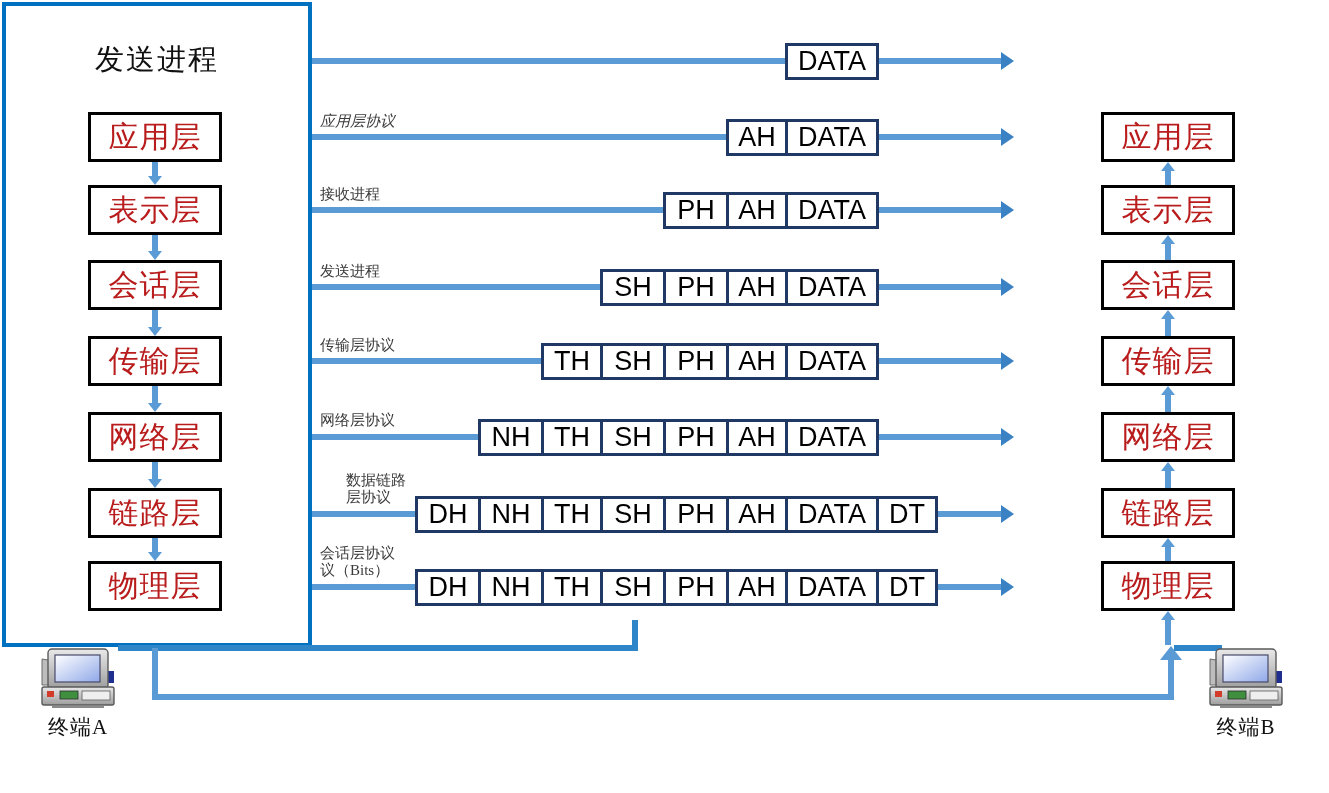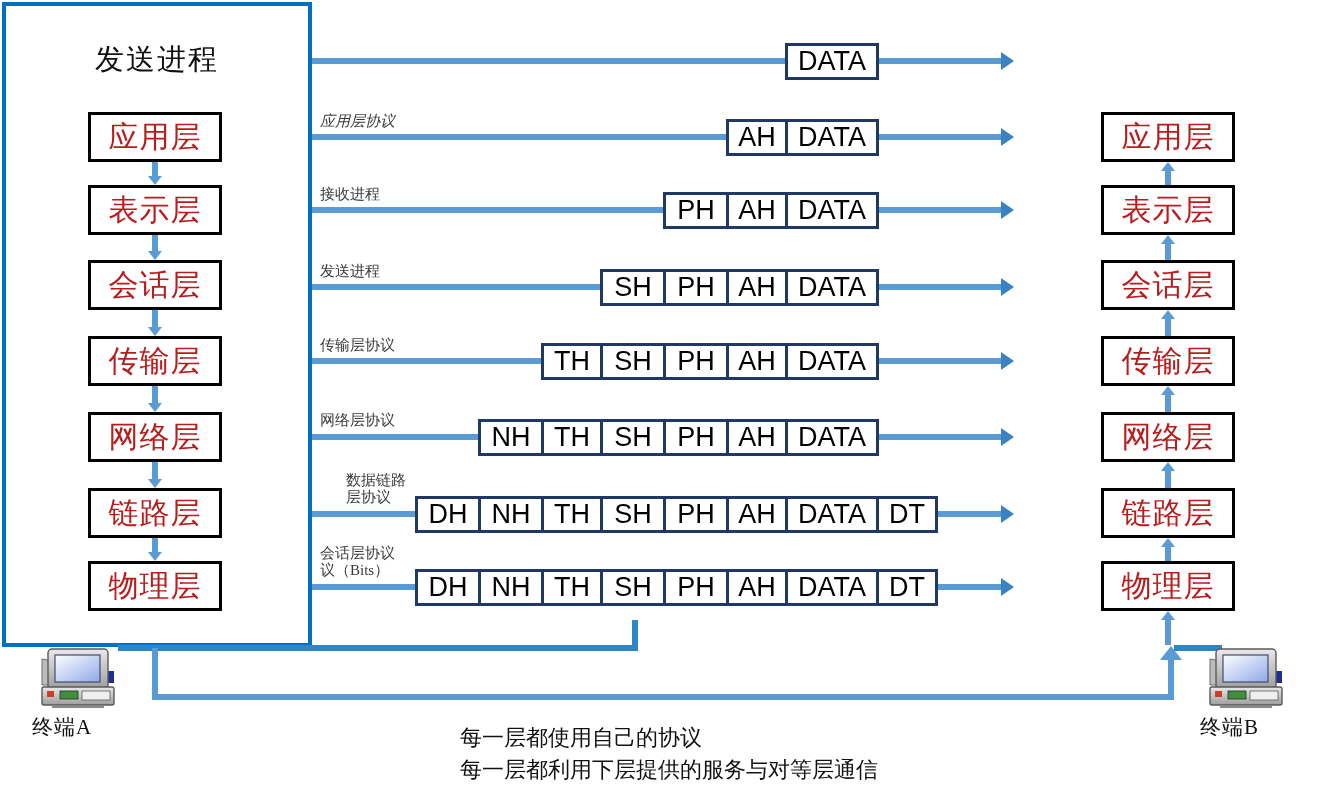--- a/index.html
+++ b/index.html
@@ -64,21 +64,21 @@
   .channel-label{
     position:absolute;font-size:22px;color:#111;letter-spacing:1px;white-space:nowrap;
   }
   .note{
     position:absolute;font-size:22px;color:#111;line-height:1.45;white-space:pre-line;
   }
 
   
   .terminal{position:absolute;width:92px;}
   .terminal .cap{
-    text-align:left;font-size:21px;color:#111;margin-top:2px;letter-spacing:1px;
+    text-align:center;font-size:21px;color:#111;margin-top:2px;letter-spacing:1px;
   }
   .pc{position:relative;width:92px;height:66px;}
 </style>
 </head>
 <body>
 
 <div class="stage">
 
   <div class="frame" id="frame-left">
     <div class="frame-title">发送进程</div>
@@ -243,22 +243,20 @@
   <div class="ch-seg" style="left:118px;top:645px;width:520px;height:6px;"></div>
   <div class="ch-seg" style="left:632px;top:620px;width:6px;height:31px;"></div>
 
   <div class="ch-seg light" style="left:152px;top:648px;width:6px;height:52px;"></div>
   <div class="ch-seg light" style="left:152px;top:694px;width:1022px;height:6px;"></div>
   <div class="ch-seg light" style="left:1168px;top:660px;width:6px;height:40px;"></div>
   <div class="ch-head" style="left:1160px;top:646px;"></div>
   <div class="ch-seg" style="left:1174px;top:645px;width:48px;height:6px;"></div>
 
 
-  <div class="note" style="left:460px;top:722px;">每一层都使用自己的协议
-每一层都利用下层提供的服务与对等层通信</div>
 
   <div class="terminal" style="left:32px;top:645px;">
     <div class="pc">
       <svg width="92" height="66" viewBox="0 0 92 66" xmlns="http://www.w3.org/2000/svg">
         <defs>
           <linearGradient id="scrA" x1="0" y1="0" x2="1" y2="1">
             <stop offset="0%" stop-color="#ffffff"></stop>
               <stop offset="100%" stop-color="#8fa8e8"></stop>
           </linearGradient>
           <linearGradient id="bodyA" x1="0" y1="0" x2="0" y2="1">

